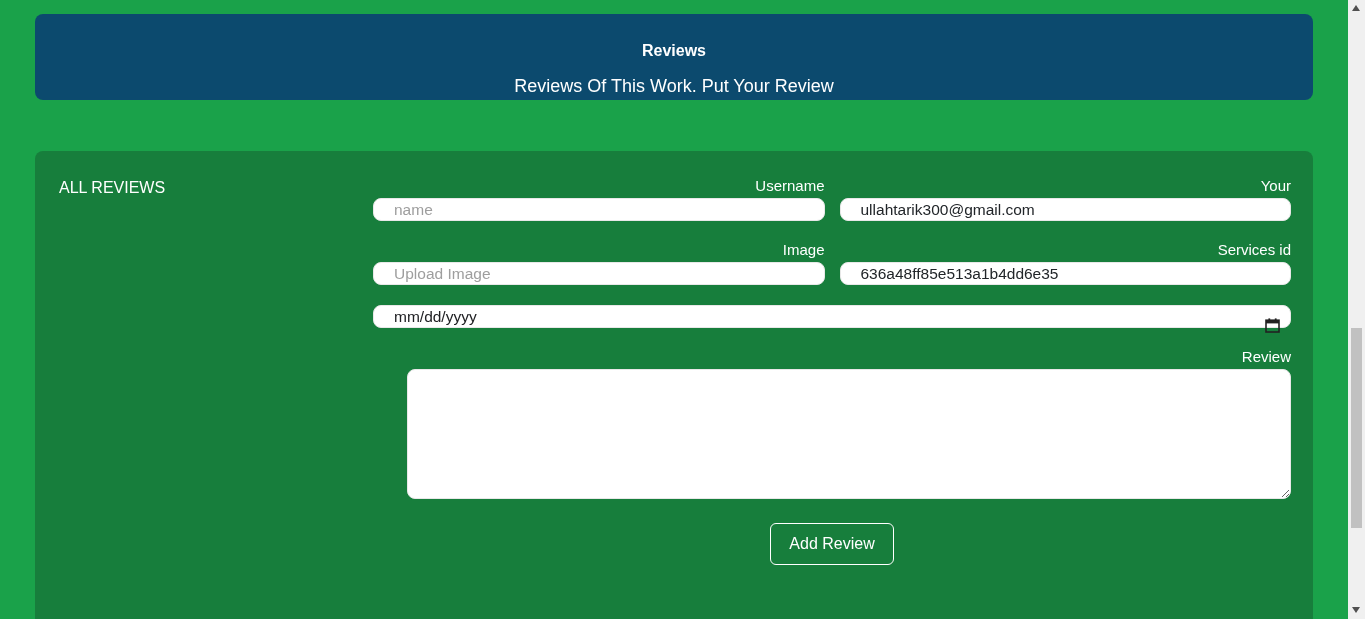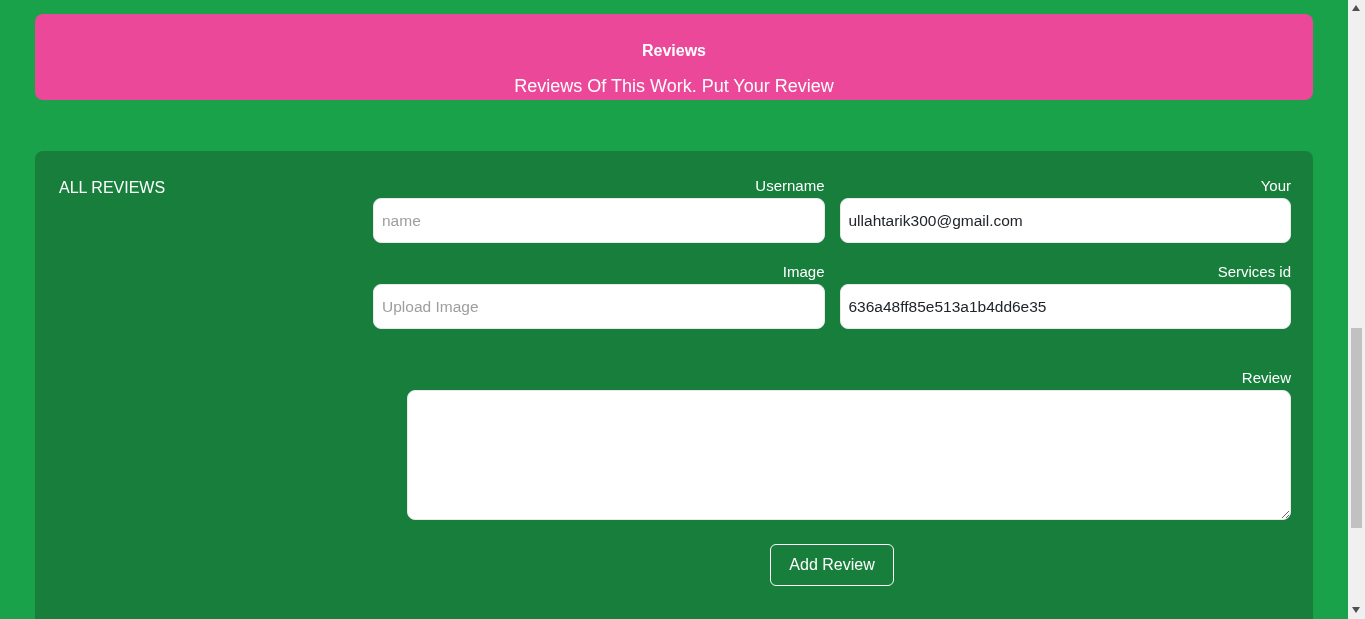--- a/index.html
+++ b/index.html
@@ -8,21 +8,21 @@
     position: relative;
     background: #1aa24a;
     font-family: "Liberation Sans", sans-serif;
   }
 
   
   .header-card {
     position: absolute;
     left: 35px; top: 14px;
     width: 1278px; height: 86px;
-    background: #ec4899;
+    background: #0c4a6e;
     border-radius: 8px;
     color: #ffffff;
     text-align: center;
   }
   .header-title {
     margin-top: 27px;
     font-size: 16px;
     font-weight: bold;
     line-height: 19px;
   }
@@ -71,24 +71,24 @@
   .field.half { flex: 1 1 0; }
   .field.full { width: 100%; }
   .field label {
     font-size: 15px;
     line-height: 18px;
     margin-bottom: 3px;
     color: #ffffff;
   }
   .field input, .field textarea {
     width: 100%;
-    height: 45px;
+    height: 23px;
     border: 1px solid #e8e8e8;
     border-radius: 8px;
-    padding: 0 8px;
+    padding: 0 20px;
     font-size: 15.5px;
     font-family: "Liberation Sans", sans-serif;
     color: #212529;
     background: #ffffff;
     outline: none;
   }
   .field input::placeholder { color: #9e9e9e; }
   .date-wrap { position: relative; width: 100%; }
   .date-wrap input { color: #202124; }
   .calendar-icon {
@@ -174,20 +174,29 @@
         <input type="text" placeholder="Upload Image" style="">
       </div>
       <div class="field half">
         <label>Services id</label>
         <input type="text" value="636a48ff85e513a1b4dd6e35" style="">
       </div>
     </div>
 
     <div class="form-row">
       <div class="field full">
+        <div class="date-wrap">
+          <input type="text" value="mm/dd/yyyy" style="">
+          <svg class="calendar-icon" viewBox="0 0 15 15" xmlns="http://www.w3.org/2000/svg">
+            <rect x="1" y="2.2" width="13" height="11.8" fill="none" stroke="#222222" stroke-width="1.6"></rect>
+            <rect x="1" y="2.2" width="13" height="3.2" fill="#222222"></rect>
+            <rect x="3.4" y="0.4" width="1.8" height="2.4" fill="#222222"></rect>
+            <rect x="9.8" y="0.4" width="1.8" height="2.4" fill="#222222"></rect>
+          </svg>
+        </div>
       </div>
     </div>
 
     <div class="form-row" style="margin-bottom:0;padding-left:34px;">
       <div class="field full">
         <label>Review</label>
         <textarea style=""></textarea>
       </div>
     </div>
 

